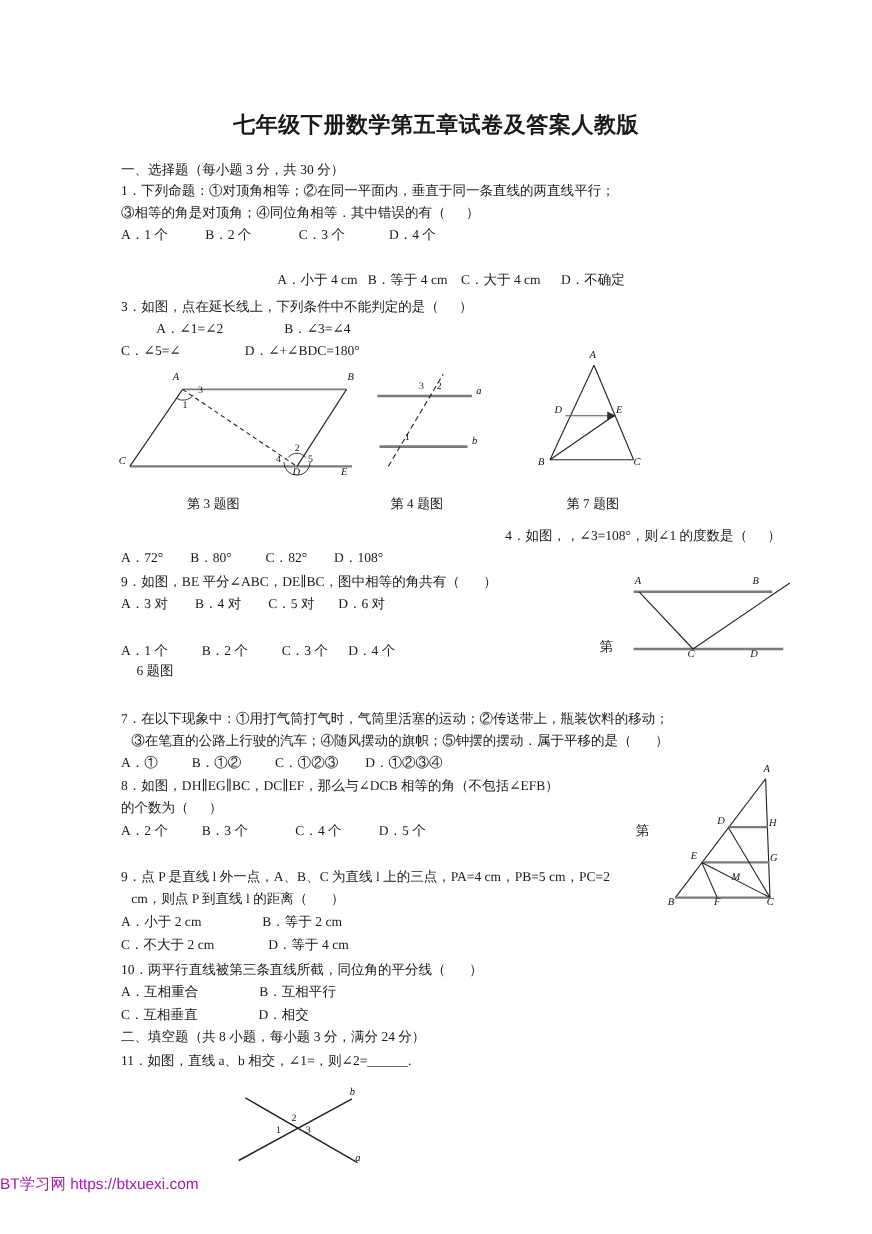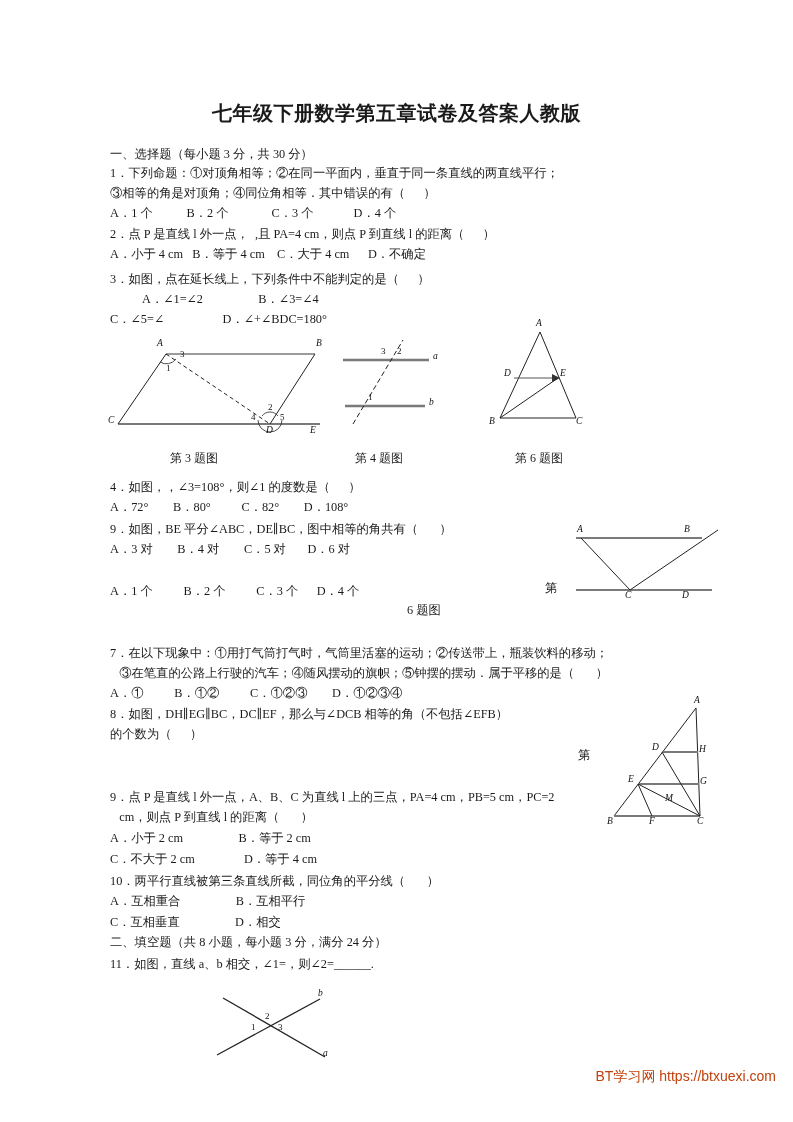--- a/index.html
+++ b/index.html
@@ -55,44 +55,43 @@
     color:#111;
   }
   .numlbl {
     position: absolute;
     font-size: 9px;
     font-family: "Liberation Serif","DejaVu Serif",serif;
     color:#111;
   }
   .footer {
     position: absolute;
-    left: 0; right: 17px;
+    left: 0; right: 4px;
     top: 1068px;
-    text-align: right;
+    text-align: left;
     font-size: 14px;
-    color: #c2410c;
+    color: #a21caf;
     font-family: "Liberation Sans","DejaVu Sans",sans-serif;
   }
   svg { display:block; overflow: visible; }
 </style>
 </head>
 <body>
 
 <div class="page">
 
   <div class="doc-title">七年级下册数学第五章试卷及答案人教版</div>
 
   <div class="body-text" style="top:144px;">一、选择题（每小题 3 分，共 30 分）</div>
 
   <div class="body-text" style="top:163px;">1．下列命题：①对顶角相等；②在同一平面内，垂直于同一条直线的两直线平行；</div>
   <div class="body-text" style="top:183px;">③相等的角是对顶角；④同位角相等．其中错误的有（      ）</div>
   <div class="body-text" style="top:203px;">A．1 个           B．2 个              C．3 个             D．4 个</div>
 
-  <div class="body-text" style="top:224px;">2．点 P 是直线 l 外一点，  ,且 PA=4 cm，则点 P 到直线 l 的距离（      ）</div>
-  <div class="body-text" style="top:244px;">A．小于 4 cm   B．等于 4 cm    C．大于 4 cm      D．不确定</div>
+  <div class="body-text" style="top:244px;text-align:center;">A．小于 4 cm   B．等于 4 cm    C．大于 4 cm      D．不确定</div>
 
   <div class="body-text" style="top:269px;">3．如图，点在延长线上，下列条件中不能判定的是（      ）</div>
   <div class="body-text" style="top:289px;margin-left:32px;">A．∠1=∠2                  B．∠3=∠4</div>
   <div class="body-text" style="top:309px;">C．∠5=∠                   D．∠+∠BDC=180°</div>
 
   <div class="figbox" style="left:110px; top:332px;">
     <svg width="250" height="105" viewBox="0 0 250 105">
 
       <line x1="8" y1="92" x2="160" y2="92" stroke="#7a7a7a" stroke-width="2"></line>
       <line x1="160" y1="92" x2="210" y2="92" stroke="#7a7a7a" stroke-width="2"></line>
@@ -145,30 +144,30 @@
     </svg>
     <span class="figlbl" style="left:50px; top:-8px;">A</span>
     <span class="figlbl" style="left:3px; top:90px;">B</span>
     <span class="figlbl" style="left:90px; top:90px;">C</span>
     <span class="figlbl" style="left:18px; top:42px;">D</span>
     <span class="figlbl" style="left:74px; top:42px;">E</span>
   </div>
 
   <div class="fig-caption" style="left:170px; top:450px;">第 3 题图</div>
   <div class="fig-caption" style="left:355px; top:450px;">第 4 题图</div>
-  <div class="fig-caption" style="left:515px; top:450px;">第 6 题图</div>
-
-  <div class="body-text" style="top:477px;">4．如图，，∠3=108°，则∠1 的度数是（      ）</div>
+  <div class="fig-caption" style="left:515px; top:450px;">第 7 题图</div>
+
+  <div class="body-text" style="top:477px;text-align:right;">4．如图，，∠3=108°，则∠1 的度数是（      ）</div>
   <div class="body-text" style="top:497px;">A．72°        B．80°          C．82°        D．108°</div>
 
   <div class="body-text" style="top:519px;">9．如图，BE 平分∠ABC，DE∥BC，图中相等的角共有（       ）</div>
   <div class="body-text" style="top:539px;">A．3 对        B．4 对        C．5 对       D．6 对</div>
 
   <div class="body-text" style="top:581px;">A．1 个          B．2 个          C．3 个      D．4 个</div>
-  <div class="body-text" style="top:600px; left:124px;text-align:center;">6 题图</div>
+  <div class="body-text" style="top:600px; left:124px;">6 题图</div>
   <div class="body-text" style="top:578px; left:545px; width:30px;">第</div>
 
   <div class="figbox" style="left:572px; top:524px;">
     <svg width="160" height="80" viewBox="0 0 160 80">
       <line x1="4" y1="14" x2="130" y2="14" stroke="#7a7a7a" stroke-width="2.2"></line>
       <line x1="4" y1="66" x2="140" y2="66" stroke="#7a7a7a" stroke-width="2.2"></line>
       <line x1="9" y1="14" x2="58" y2="66" stroke="#222" stroke-width="1"></line>
       <line x1="58" y1="66" x2="146" y2="6" stroke="#222" stroke-width="1"></line>
     </svg>
     <span class="figlbl" style="left:5px; top:0px;">A</span>
@@ -176,20 +175,21 @@
     <span class="figlbl" style="left:53px; top:66px;">C</span>
     <span class="figlbl" style="left:110px; top:66px;">D</span>
   </div>
 
   <div class="body-text" style="top:643px;">7．在以下现象中：①用打气筒打气时，气筒里活塞的运动；②传送带上，瓶装饮料的移动；</div>
   <div class="body-text" style="top:683px;">A．①          B．①②          C．①②③        D．①②③④</div>
   <div class="body-text" style="top:663px;">   ③在笔直的公路上行驶的汽车；④随风摆动的旗帜；⑤钟摆的摆动．属于平移的是（       ）</div>
 
   <div class="body-text" style="top:704px;">8．如图，DH∥EG∥BC，DC∥EF，那么与∠DCB 相等的角（不包括∠EFB）</div>
   <div class="body-text" style="top:724px;">的个数为（      ）</div>
+  <div class="body-text" style="top:745px;">A．2 个          B．3 个              C．4 个           D．5 个</div>
   <div class="body-text" style="top:745px; left:578px; width:30px;">第</div>
 
   <div class="figbox" style="left:608px; top:700px;">
     <svg width="130" height="128" viewBox="0 0 130 128">
 
       <line x1="88" y1="8" x2="6" y2="116" stroke="#222" stroke-width="1"></line>
       <line x1="88" y1="8" x2="92" y2="116" stroke="#222" stroke-width="1"></line>
       <line x1="6" y1="116" x2="92" y2="116" stroke="#7a7a7a" stroke-width="2"></line>
 
       <line x1="54" y1="52" x2="90" y2="52" stroke="#7a7a7a" stroke-width="2"></line>

